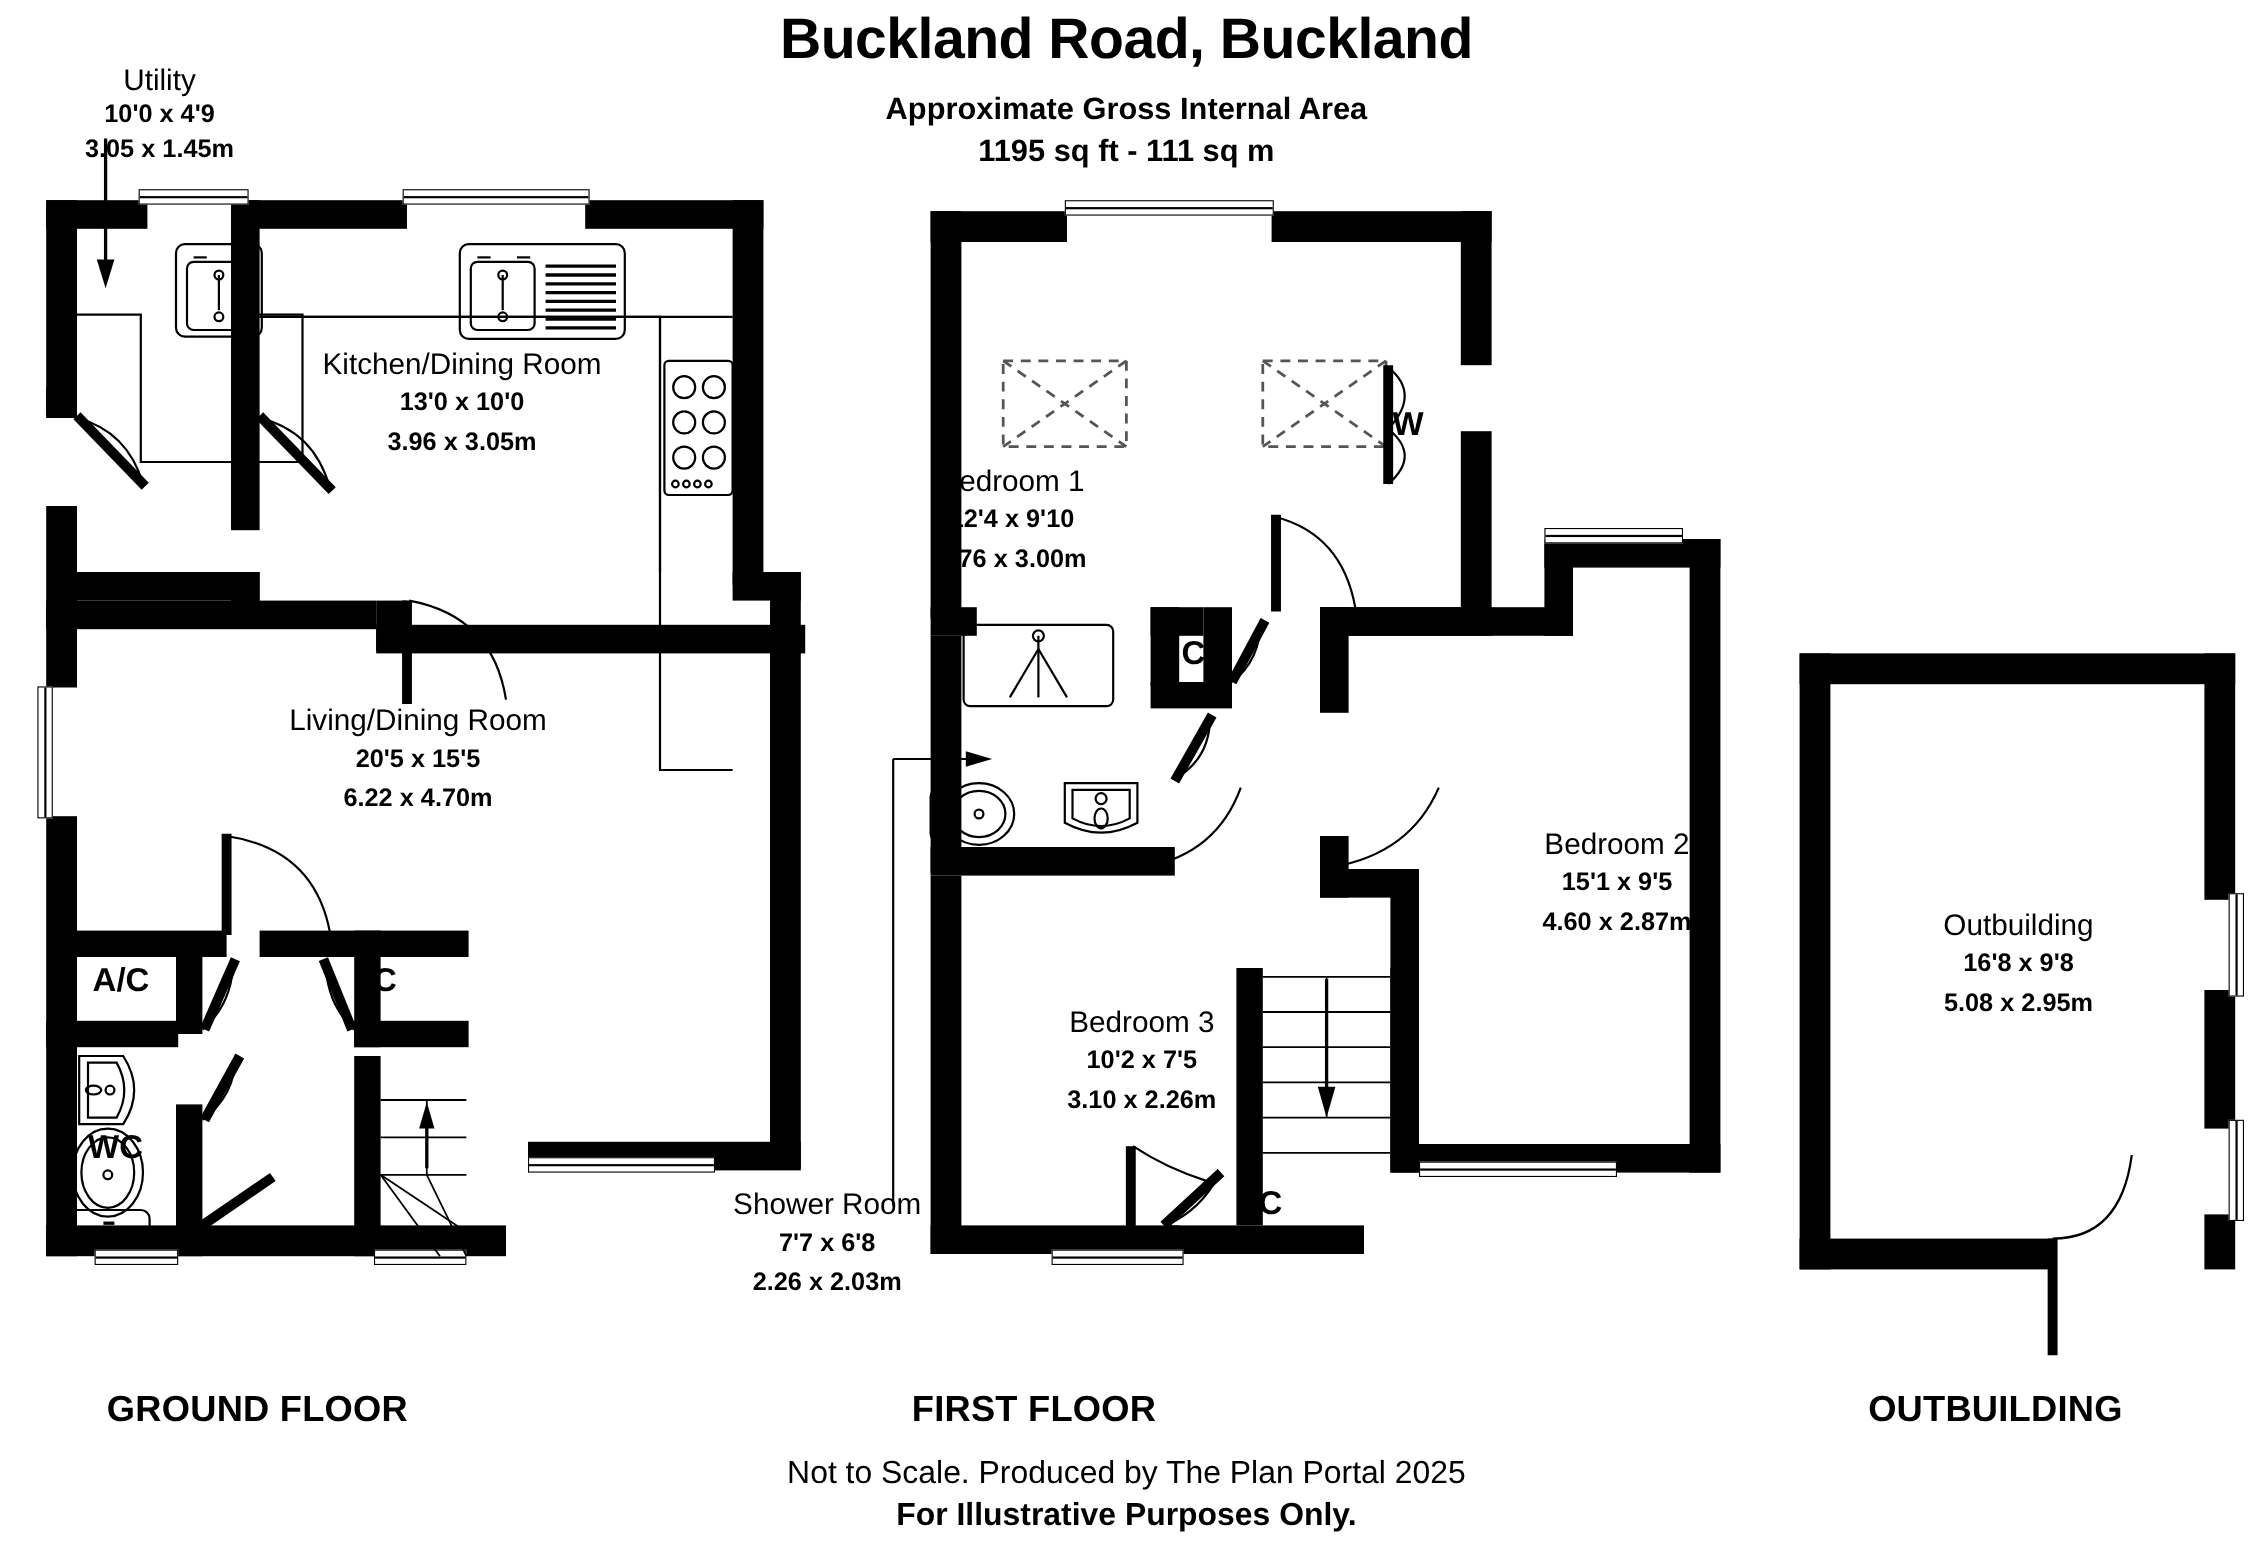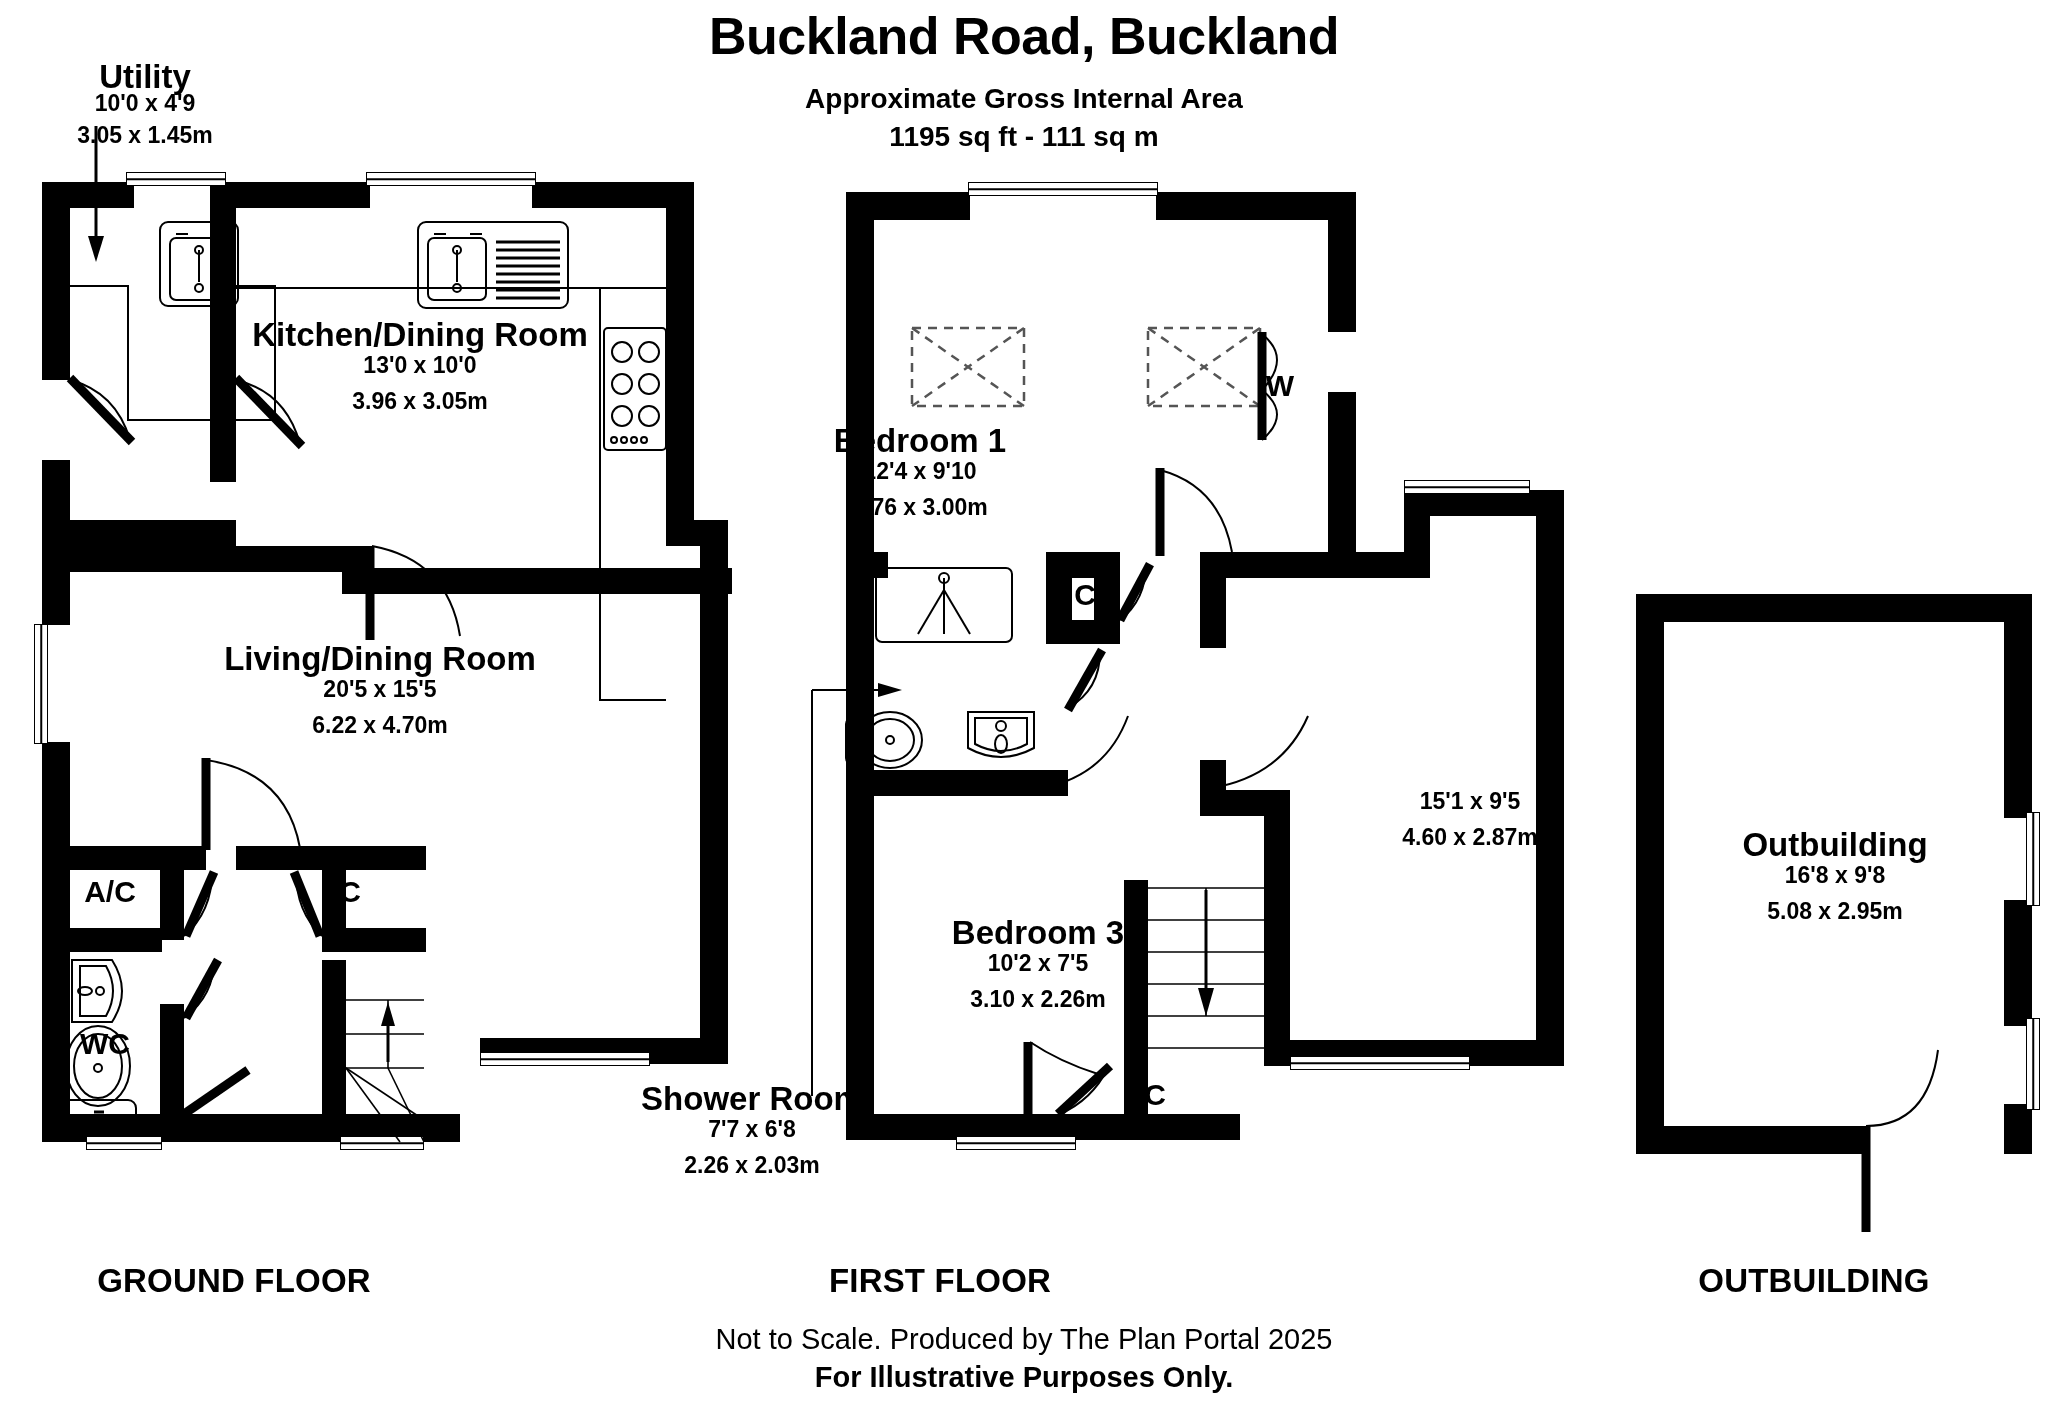--- a/index.html
+++ b/index.html
@@ -9,21 +9,21 @@
     color:#000;
     overflow:hidden;
     position:relative;
   }
   #stage{position:absolute;left:0;top:0;width:2048px;height:1413px;}
 
   
   .txt{position:absolute;text-align:center;white-space:nowrap;line-height:1.18;}
   .title{font-weight:bold;font-size:52px;letter-spacing:-0.5px;}
   .sub{font-weight:bold;font-size:28px;}
-  .roomname{font-weight:bold;font-size:33px;}
+  .roomname{font-weight:normal;font-size:27px;}
   .dim{font-weight:bold;font-size:23px;}
   .tinylabel{font-weight:bold;font-size:30px;}
   .floorlabel{font-weight:bold;font-size:33px;letter-spacing:0.2px;}
   .foot1{font-size:29px;font-weight:normal;}
   .foot2{font-size:29px;font-weight:bold;}
 
   
   .wall{position:absolute;background:#000;}
   .win{position:absolute;background:#fff;border:1.5px solid #000;box-sizing:border-box;}
   .win::after{content:"";position:absolute;left:0;right:0;top:50%;height:1.5px;background:#000;transform:translateY(-50%);}
@@ -59,20 +59,21 @@
 
   <div class="txt floorlabel" style="left:0px;top:1262px;width:420px;padding-left:24px;">GROUND FLOOR</div>
 
   <div class="txt roomname" style="left:700px;top:422px;width:440px;">Bedroom 1</div>
   <div class="txt dim" style="left:700px;top:458px;width:440px;">12'4 x 9'10</div>
   <div class="txt dim" style="left:700px;top:494px;width:440px;">3.76 x 3.00m</div>
 
   <div class="txt tinylabel" style="left:1250px;top:368px;width:60px;">W</div>
   <div class="txt tinylabel" style="left:1055px;top:577px;width:60px;">C</div>
 
+  <div class="txt roomname" style="left:1285px;top:752px;width:370px;">Bedroom 2</div>
   <div class="txt dim" style="left:1285px;top:788px;width:370px;">15'1 x 9'5</div>
   <div class="txt dim" style="left:1285px;top:824px;width:370px;">4.60 x 2.87m</div>
 
   <div class="txt roomname" style="left:868px;top:914px;width:340px;">Bedroom 3</div>
   <div class="txt dim" style="left:868px;top:950px;width:340px;">10'2 x 7'5</div>
   <div class="txt dim" style="left:868px;top:986px;width:340px;">3.10 x 2.26m</div>
 
   <div class="txt tinylabel" style="left:1125px;top:1077px;width:60px;">C</div>
 
   <div class="txt roomname" style="left:592px;top:1080px;width:320px;">Shower Room</div>

